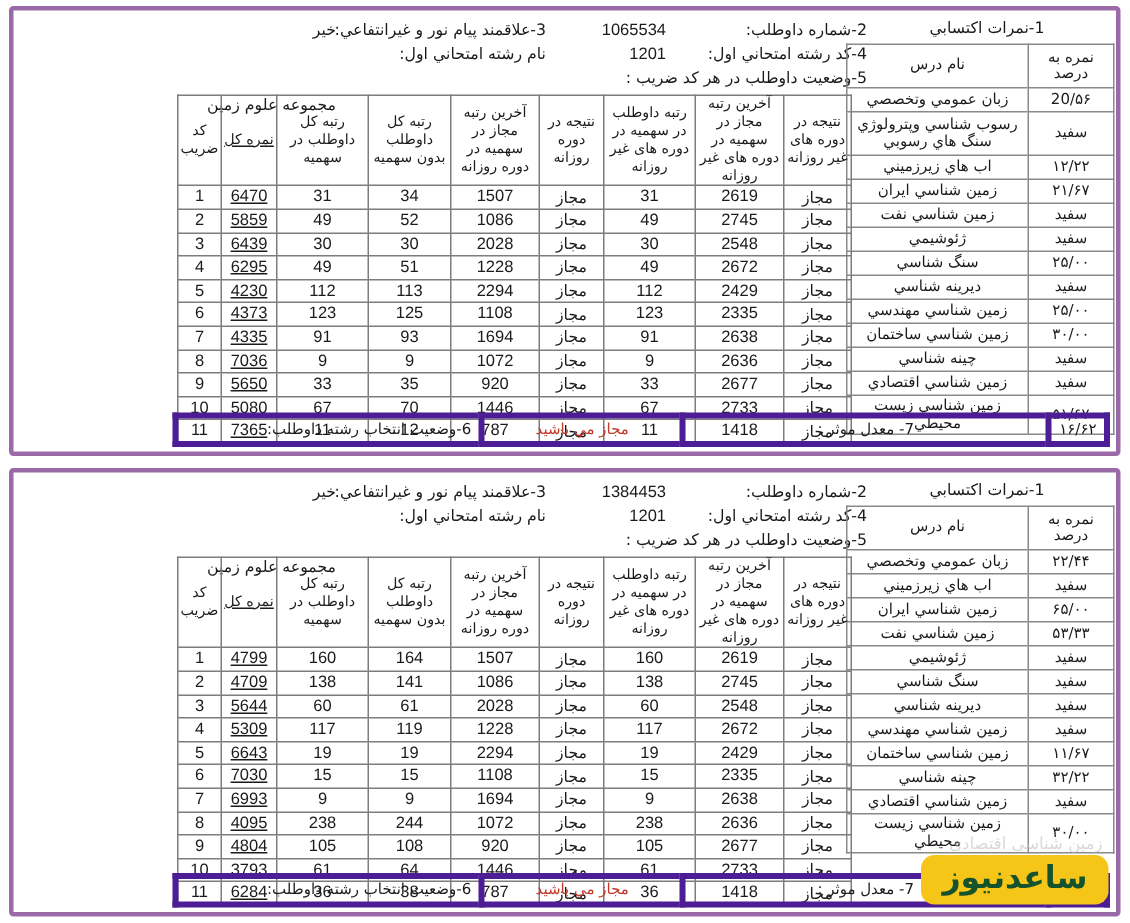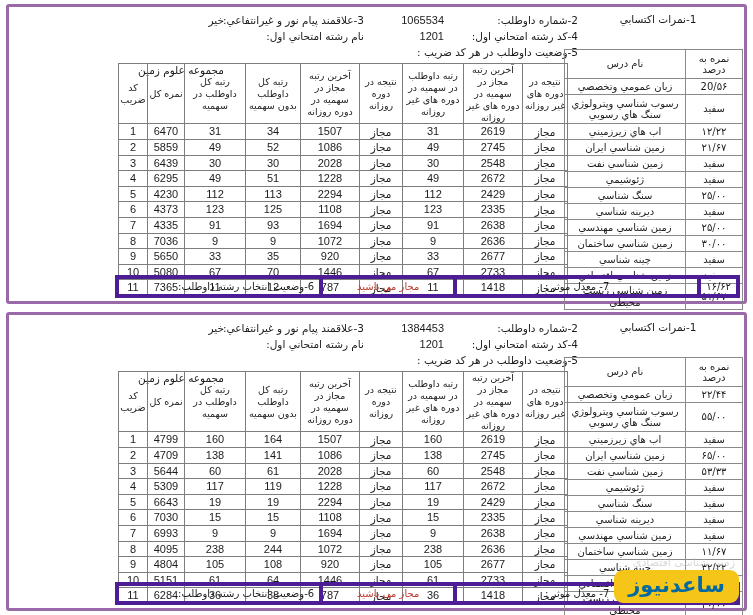--- a/index.html
+++ b/index.html
@@ -45,21 +45,20 @@
   }
   .grades-title{
     height:20px;line-height:20px;text-align:center;
     font-size:10.5px;padding-top:2px;
   }
   .gtable{
     width:170px;border-collapse:collapse;
     table-layout:fixed;font-size:10px;
     border:1px solid #8a8a8a;
     margin-right:1px;
-    margin-top:20px;
   }
   .gtable td,.gtable th{
     border:1px solid #8a8a8a;
     text-align:center;vertical-align:middle;
     padding:1px 2px;height:13px;line-height:1.15;
     font-weight:normal;
   }
   .gtable .c-score{width:52px;}
   .gtable .c-name{width:116px;}
   .gtable thead td{height:26px;font-size:10px;}
@@ -73,21 +72,21 @@
   }
   .mtable td,.mtable th{
     border:1px solid #7d7d7d;text-align:center;
     vertical-align:middle;padding:0 1px;
     height:14.6px;line-height:1.15;font-weight:normal;
   }
   .mtable thead td{height:40px;font-size:9.5px;line-height:1.25;}
   .mtable .num{font-family:"Liberation Sans",sans-serif;font-size:11px;}
 
   .col-k{width:26px;}   
-  .col-nk{width:34px;}  
+  .col-nk{width:34px;text-decoration:underline;}  
   .col-r1{width:58px;}
   .col-r2{width:52px;}
   .col-r3{width:56px;}
   .col-res1{width:40px;}
   .col-r4{width:58px;}
   .col-r5{width:56px;}
   .col-res2{width:42px;}
 
   
   .foot{
@@ -102,21 +101,21 @@
   .foot .f-l1{width:190px;text-align:right;}
   .foot .f-v1{width:120px;text-align:center;color:#c0392b;}
   .foot .f-l2{width:230px;text-align:center;}
   .foot .f-v2{text-align:center;}
 
   
   .wm{
     position:absolute;right:14px;bottom:12px;
     background:#f5c518;border-radius:9px;
     padding:5px 14px 7px;
-    font-size:21px;font-weight:bold;color:#0369a1;
+    font-size:21px;font-weight:bold;color:#14532d;
     letter-spacing:0px;line-height:1;
     z-index:40;
   }
   .wm-ghost{
     position:absolute;right:18px;bottom:46px;
     font-size:11px;color:#b9b9b9;opacity:.55;z-index:5;
     white-space:nowrap;
   }
 </style>
 </head>
@@ -380,24 +379,20 @@
             <tr>
               <td class="c-score">نمره به درصد</td>
               <td class="c-name">نام درس</td>
             </tr>
           </thead>
           <tbody>
               <tr>
                 <td class="c-score">۲۲/۴۴</td>
                 <td class="c-name">زبان عمومي وتخصصي</td>
               </tr>
-              <tr class="row-tall">
-                <td class="c-score">۵۵/۰۰</td>
-                <td class="c-name">رسوب شناسي وپترولوژي سنگ هاي رسوبي</td>
-              </tr>
               <tr>
                 <td class="c-score">سفید</td>
                 <td class="c-name">اب هاي زیرزمیني</td>
               </tr>
               <tr>
                 <td class="c-score">۶۵/۰۰</td>
                 <td class="c-name">زمین شناسي ایران</td>
               </tr>
               <tr>
                 <td class="c-score">۵۳/۳۳</td>
@@ -554,21 +549,21 @@
               <td class="col-k num">9</td>
             </tr>
             <tr>
               <td class="col-res2">مجاز</td>
               <td class="col-r5 num">2733</td>
               <td class="col-r4 num">61</td>
               <td class="col-res1">مجاز</td>
               <td class="col-r3 num">1446</td>
               <td class="col-r2 num">64</td>
               <td class="col-r1 num">61</td>
-              <td class="col-nk num">5151</td>
+              <td class="col-nk num">3793</td>
               <td class="col-k num">10</td>
             </tr>
             <tr>
               <td class="col-res2">مجاز</td>
               <td class="col-r5 num">1418</td>
               <td class="col-r4 num">36</td>
               <td class="col-res1">مجاز</td>
               <td class="col-r3 num">787</td>
               <td class="col-r2 num">38</td>
               <td class="col-r1 num">36</td>

